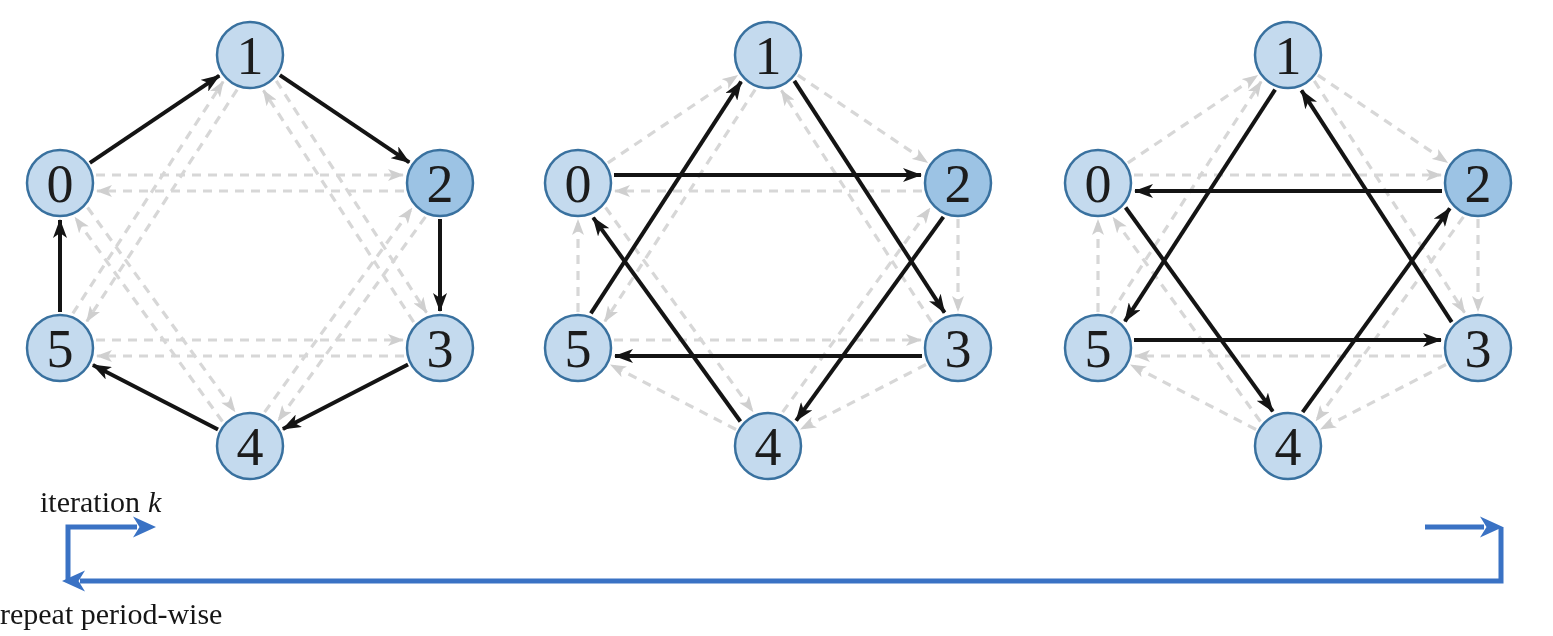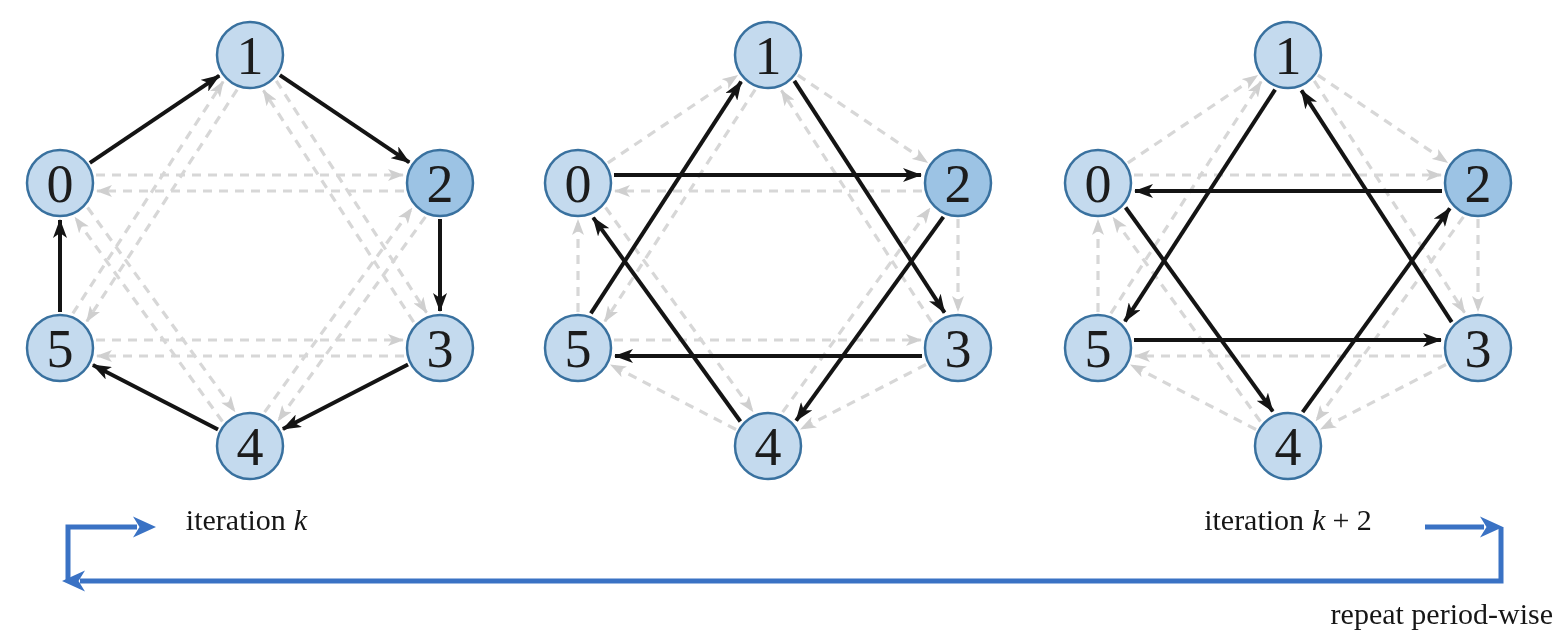--- a/index.html
+++ b/index.html
@@ -1,26 +1,26 @@
 <!DOCTYPE html>
 <html><head>
 <meta charset="utf-8">
 <style>
   html,body{margin:0;padding:0;background:#ffffff;}
   #stage{position:relative;width:1553px;height:636px;background:#ffffff;overflow:hidden;
          font-family:"Liberation Serif","DejaVu Serif",serif;}
   .graph-svg{position:absolute;top:0;width:500px;height:500px;}
   #g0{left:0px;} #g1{left:518px;} #g2{left:1038px;}
-  .iter-label{position:absolute;top:503px;width:420px;text-align:center;
+  .iter-label{position:absolute;top:485px;width:420px;
               font-size:30px;color:#161616;white-space:nowrap;}
   #lbl0{left:40px;} #lbl1{left:558px;} #lbl2{left:1078px;}
   .iter-label .word{font-style:normal;}
   .iter-label .mvar{font-style:italic;margin-left:8px;}
   .iter-label .rest{font-style:normal;margin-left:7px;}
-  #caption{position:absolute;top:597px;left:0;width:1553px;text-align:right;
+  #caption{position:absolute;top:597px;left:0;width:1553px;text-align:left;
            font-size:30px;color:#161616;}
   #loop-svg{position:absolute;left:0;top:495px;width:1553px;height:141px;}
 </style>
 </head>
 <body>
 
 <div id="stage">
 
 <svg id="g0" class="graph-svg" viewBox="0 0 500 500">
       <defs>
@@ -137,21 +137,20 @@
       <text x="440" y="202" text-anchor="middle" font-family="&quot;Liberation Serif&quot;,&quot;DejaVu Serif&quot;,serif" font-size="54" fill="#1c1c1c">2</text>
       <circle cx="440" cy="348" r="33" fill="#c4daee" stroke="#39719f" stroke-width="2.5"></circle>
       <text x="440" y="367" text-anchor="middle" font-family="&quot;Liberation Serif&quot;,&quot;DejaVu Serif&quot;,serif" font-size="54" fill="#1c1c1c">3</text>
       <circle cx="250" cy="446" r="33" fill="#c4daee" stroke="#39719f" stroke-width="2.5"></circle>
       <text x="250" y="465" text-anchor="middle" font-family="&quot;Liberation Serif&quot;,&quot;DejaVu Serif&quot;,serif" font-size="54" fill="#1c1c1c">4</text>
       <circle cx="60" cy="348" r="33" fill="#c4daee" stroke="#39719f" stroke-width="2.5"></circle>
       <text x="60" y="367" text-anchor="middle" font-family="&quot;Liberation Serif&quot;,&quot;DejaVu Serif&quot;,serif" font-size="54" fill="#1c1c1c">5</text>
     </svg>
 
 <div id="lbl0" class="iter-label"><span class="word">iteration</span><span class="mvar">k</span><span class="rest"></span></div>
-<div id="lbl2" class="iter-label"><span class="word">iteration</span><span class="mvar">k</span><span class="rest">+ 2</span></div>
 
 <svg id="loop-svg" viewBox="0 0 1553 141">
   <path id="loop-seg-right" d="M1425 32 H1484" fill="none" stroke-width="5" stroke="#3a72c4"></path>
   <polygon id="loop-arrow-right-in" points="1503,32 1480,21.5 1486.5,32 1480,42.5" fill="#3a72c4"></polygon>
   <path id="loop-seg-bottom" d="M1501 32 L1501 86 L80 86" fill="none" stroke-width="5" stroke="#3a72c4"></path>
   <polygon id="loop-arrow-left" points="62,86 85,75.5 78.5,86 85,96.5" fill="#3a72c4"></polygon>
   <path id="loop-seg-left" d="M68 86 L68 32 L137 32" fill="none" stroke-width="5" stroke="#3a72c4"></path>
   <polygon id="loop-arrow-right-out" points="156,32 133,21.5 139.5,32 133,42.5" fill="#3a72c4"></polygon>
 </svg>
 

